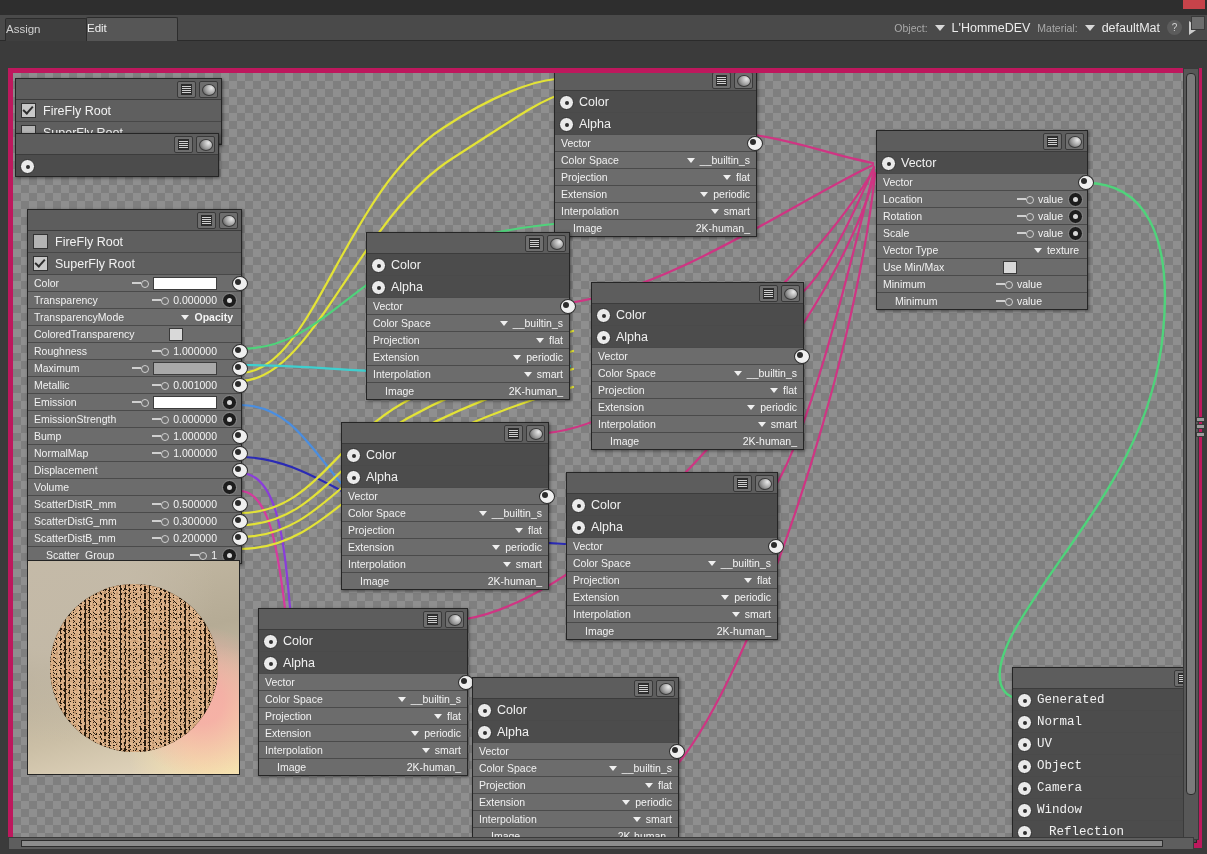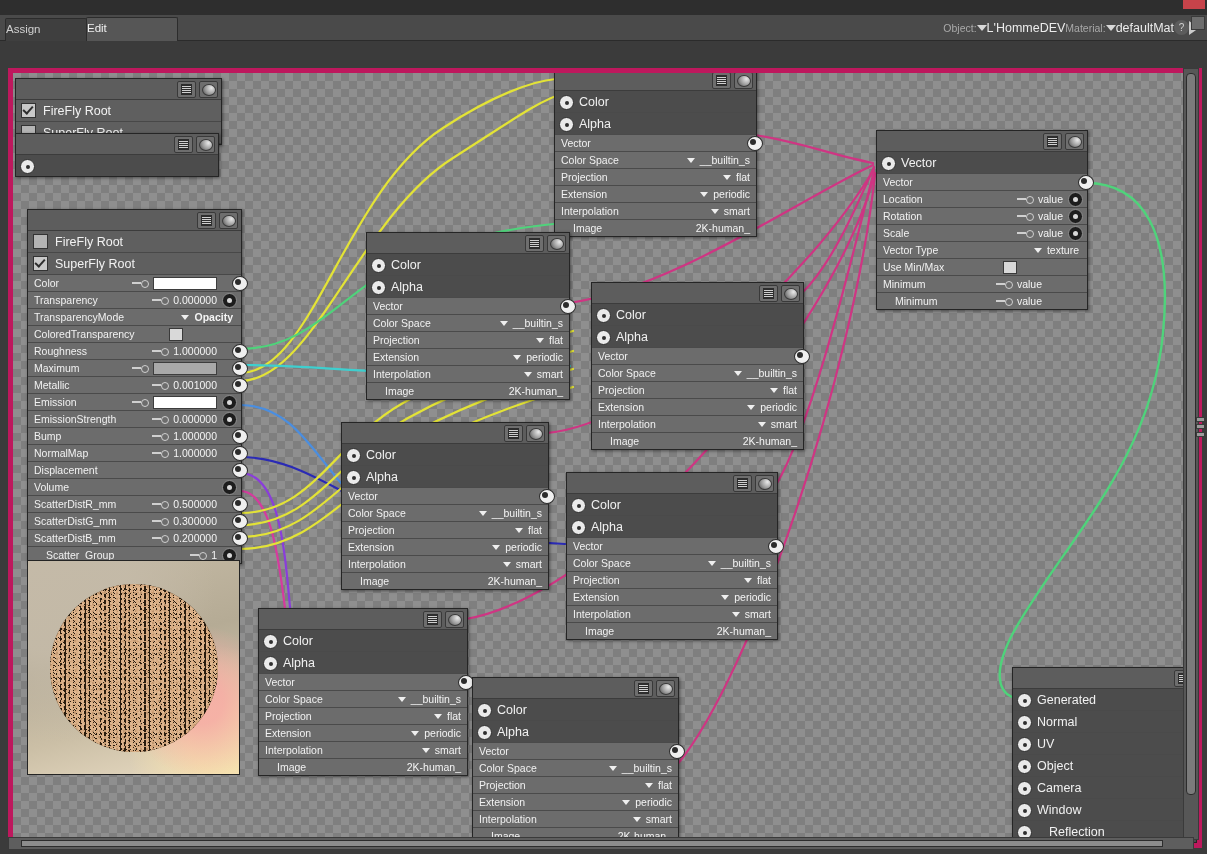--- a/index.html
+++ b/index.html
@@ -17,21 +17,21 @@
   .titlebar{position:absolute;left:0;top:15px;width:1207px;height:25px;background:#4a4a4a;
             border-bottom:1px solid #2b2b2b;}
   .tabstrip{position:absolute;left:0;top:15px;width:1207px;height:25px;}
   .tab{position:absolute;top:3px;height:22px;line-height:21px;text-align:left;
        background:#3f3f3f;color:#cfcfcf;border:1px solid #2c2c2c;border-bottom:none;
        border-radius:2px 2px 0 0;font-size:11.5px;}
   .tab.active{background:#565656;color:#f0f0f0;height:23px;top:2px;}
   .tab#tab-assign{left:5px;width:80px;}
   .tab#tab-edit{left:86px;width:90px;}
 
-  .obj-area{position:absolute;right:0;top:15px;height:25px;display:flex;align-items:center;gap:0;
+  .obj-area{position:absolute;right:0;top:15px;height:25px;display:flex;align-items:center;gap:7px;
             padding-right:8px;}
   .obj-lab{color:#a9a9a9;font-size:10.5px;}
   .obj-val{color:#ececec;font-size:12.5px;}
   .caret{display:inline-block;width:0;height:0;border-left:5px solid transparent;
          border-right:5px solid transparent;border-top:6px solid #d8d8d8;}
   .helpbtn{width:15px;height:15px;border-radius:50%;background:#5c5c5c;color:#d0d0d0;
            font-size:10px;line-height:15px;text-align:center;}
   .playbtn{width:0;height:0;border-top:7px solid transparent;border-bottom:7px solid transparent;
            border-left:10px solid #cdcdcd;}
   .cornerbox{position:absolute;right:2px;top:16px;width:12px;height:12px;background:#6d6d6d;
@@ -891,21 +891,21 @@
             </div>
           </div>
           <div class="row prop">
             <span class="rlabel">Minimum</span>
             <div class="rright" style="right: 45px;">
               <span class="keyico"></span>
               <span class="valtxt">value</span>
             </div>
           </div>
         </div>
-        <div class="node" id="node-texcoord" style="left: 999px; top: 594px; width: 183px;">
+        <div class="node" id="node-texcoord" style="left: 999px; top: 594px; width: 183px; font-family: Liberation Mono, monospace;">
           <div class="nhead">
             <div class="ntitle"></div>
             <div class="hbtns">
               <div class="hbtn">
                 <div class="ico-list"></div>
               </div>
             </div>
           </div>
           <div class="row out">
             <div class="sockIn" style="top: 4px;"></div>

